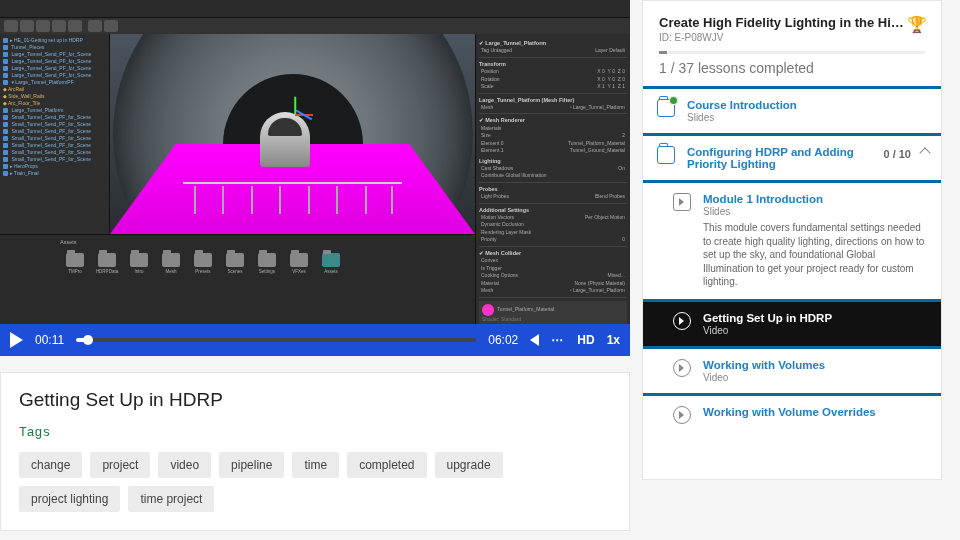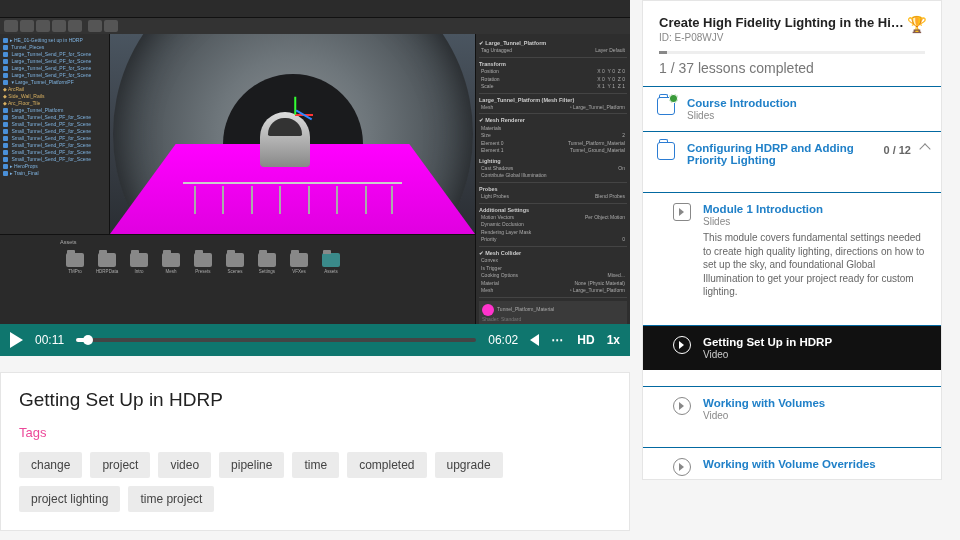--- a/index.html
+++ b/index.html
@@ -118,21 +118,21 @@
   .folder-label { font-size:4.5px; color:#aaa; white-space:nowrap;}
   .folder.cube .folder-icon { background:#3a8a8a; border-radius:2px;}
   .unity-tree {
     position:absolute; top:234px; left:0; width:55px; height:90px;
     background:#252525; font-size:4.5px; color:#999; padding:12px 3px 3px;
     line-height:1.5; border-right:1px solid #111;
   }
 
   .video-controls {
     height: 32px;
-    background: #0f766e;
+    background: #1d4ed8;
     display: flex;
     align-items: center;
     padding: 0 10px;
     gap: 12px;
     color: #fff;
     font-size: 12px;
   }
   .play-icon {
     width: 0; height: 0;
     border-left: 13px solid #fff;
@@ -169,22 +169,23 @@
     padding: 16px 18px 18px;
   }
   .info-card h2 {
     font-size: 19px;
     font-weight: 400;
     color: #222;
     margin-bottom: 14px;
   }
   .tags-label {
     font-size: 13px;
-    color: #ec4899;
+    color: #15803d;
     margin-bottom: 12px;
+    font-family: Liberation Mono, monospace;
   }
   .tag-row { display:flex; gap:8px; flex-wrap:wrap;}
   .tag {
     background:#ebebeb; color:#444; font-size:12px;
     padding:6px 12px; border-radius:2px; cursor:pointer;
   }
 
   .right-column {
     width: 300px;
     background: #fff;
@@ -213,21 +214,21 @@
   }
   .progress-meta::after{content:'';position:absolute;left:0;top:0;bottom:0;width:3%;background:#888;}
   .lessons-complete { font-size:14px; color:#777;}
   .nav-buttons { display:flex; gap:10px; padding:12px 16px;}
   .nav-btn {
     flex:1; background:#000; color:#fff; text-align:center;
     font-size:11px; font-weight:600; padding:8px 0; letter-spacing:0.5px;
     cursor:pointer;
   }
   .section {
-    border-top:1px solid #0369a1;
+    border-top:3px solid #0369a1;
     padding:10px 14px 10px 44px;
     position:relative;
     font-size:11px;
   }
   .section .s-icon {
     position:absolute; left:14px; top:10px; width:18px; height:18px;
     border:1.5px solid #888; border-radius:3px;
   }
   .section .s-icon.folder { border:1.5px solid #2b7cd3; }
   .section .s-icon.folder::before{content:'';position:absolute;top:-4px;left:1px;width:7px;height:3px;border:1.5px solid #2b7cd3;border-bottom:none;border-radius:2px 2px 0 0;}
@@ -244,21 +245,21 @@
   .section-sub { color:#888; font-size:10px; margin-top:1px;}
   .section-desc { color:#666; font-size:10px; margin-top:4px; line-height:1.35;}
   .section .count {
     position:absolute; right:30px; top:12px; font-size:11px; color:#666; font-weight:600;
   }
   .section .chev {
     position:absolute; right:12px; top:13px; width:8px; height:8px;
     border-right:1.5px solid #888; border-top:1.5px solid #888;
     transform:rotate(-45deg);
   }
-  .section.indent { padding-left:60px;margin-top:16px;}
+  .section.indent { padding-left:60px;}
   .section.indent .s-icon { left:30px;}
   .section.active {
     background:#111; color:#fff;
   }
   .section.active .section-title { color:#fff; }
   .section.active .section-sub { color:#ccc;}
   .section.active .s-icon { border-color:#fff;}
   .section.active .s-icon.play::after { border-left-color:#fff;}
   .s-icon.circle { border-radius:50%;}
 </style>
@@ -515,21 +516,21 @@
 
   <div class="section">
     <div class="s-icon folder check"></div>
     <div class="section-title">Course Introduction</div>
     <div class="section-sub">Slides</div>
   </div>
 
   <div class="section">
     <div class="s-icon folder"></div>
     <div class="section-title" style="padding-right:60px;">Configuring HDRP and Adding Priority Lighting</div>
-    <div class="count">0 / 12</div>
+    <div class="count">0 / 10</div>
     <div class="chev"></div>
   </div>
 
   <div class="section indent">
     <div class="s-icon play"></div>
     <div class="section-title">Module 1 Introduction</div>
     <div class="section-sub">Slides</div>
     <div class="section-desc">This module covers fundamental settings needed to create high quality lighting, directions on how to set up the sky, and foundational Global Illumination to get your project ready for custom lighting.</div>
   </div>
 

